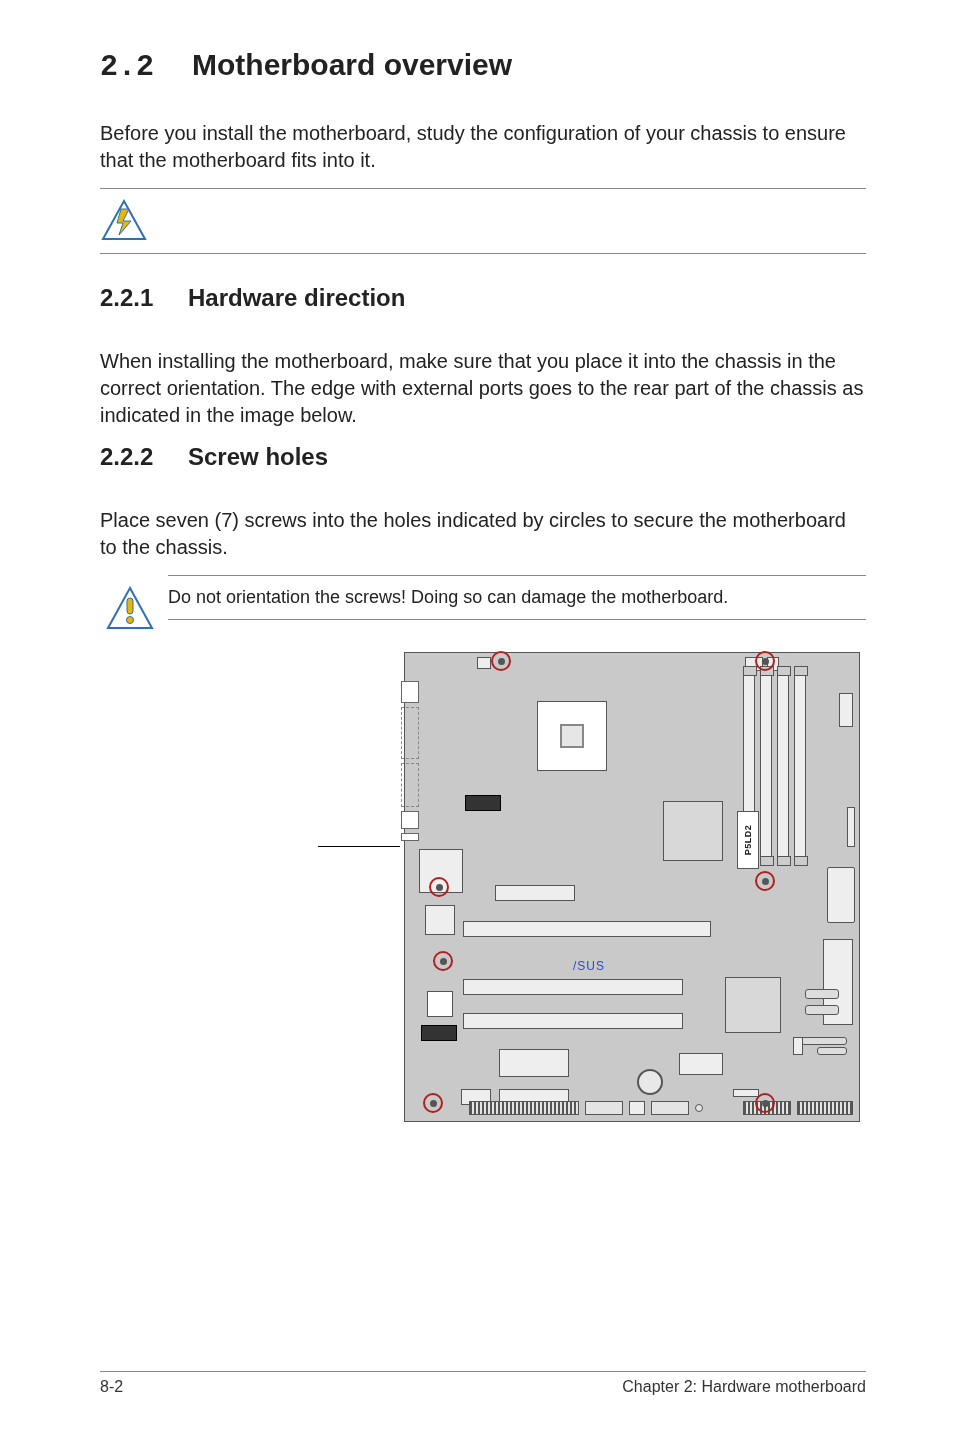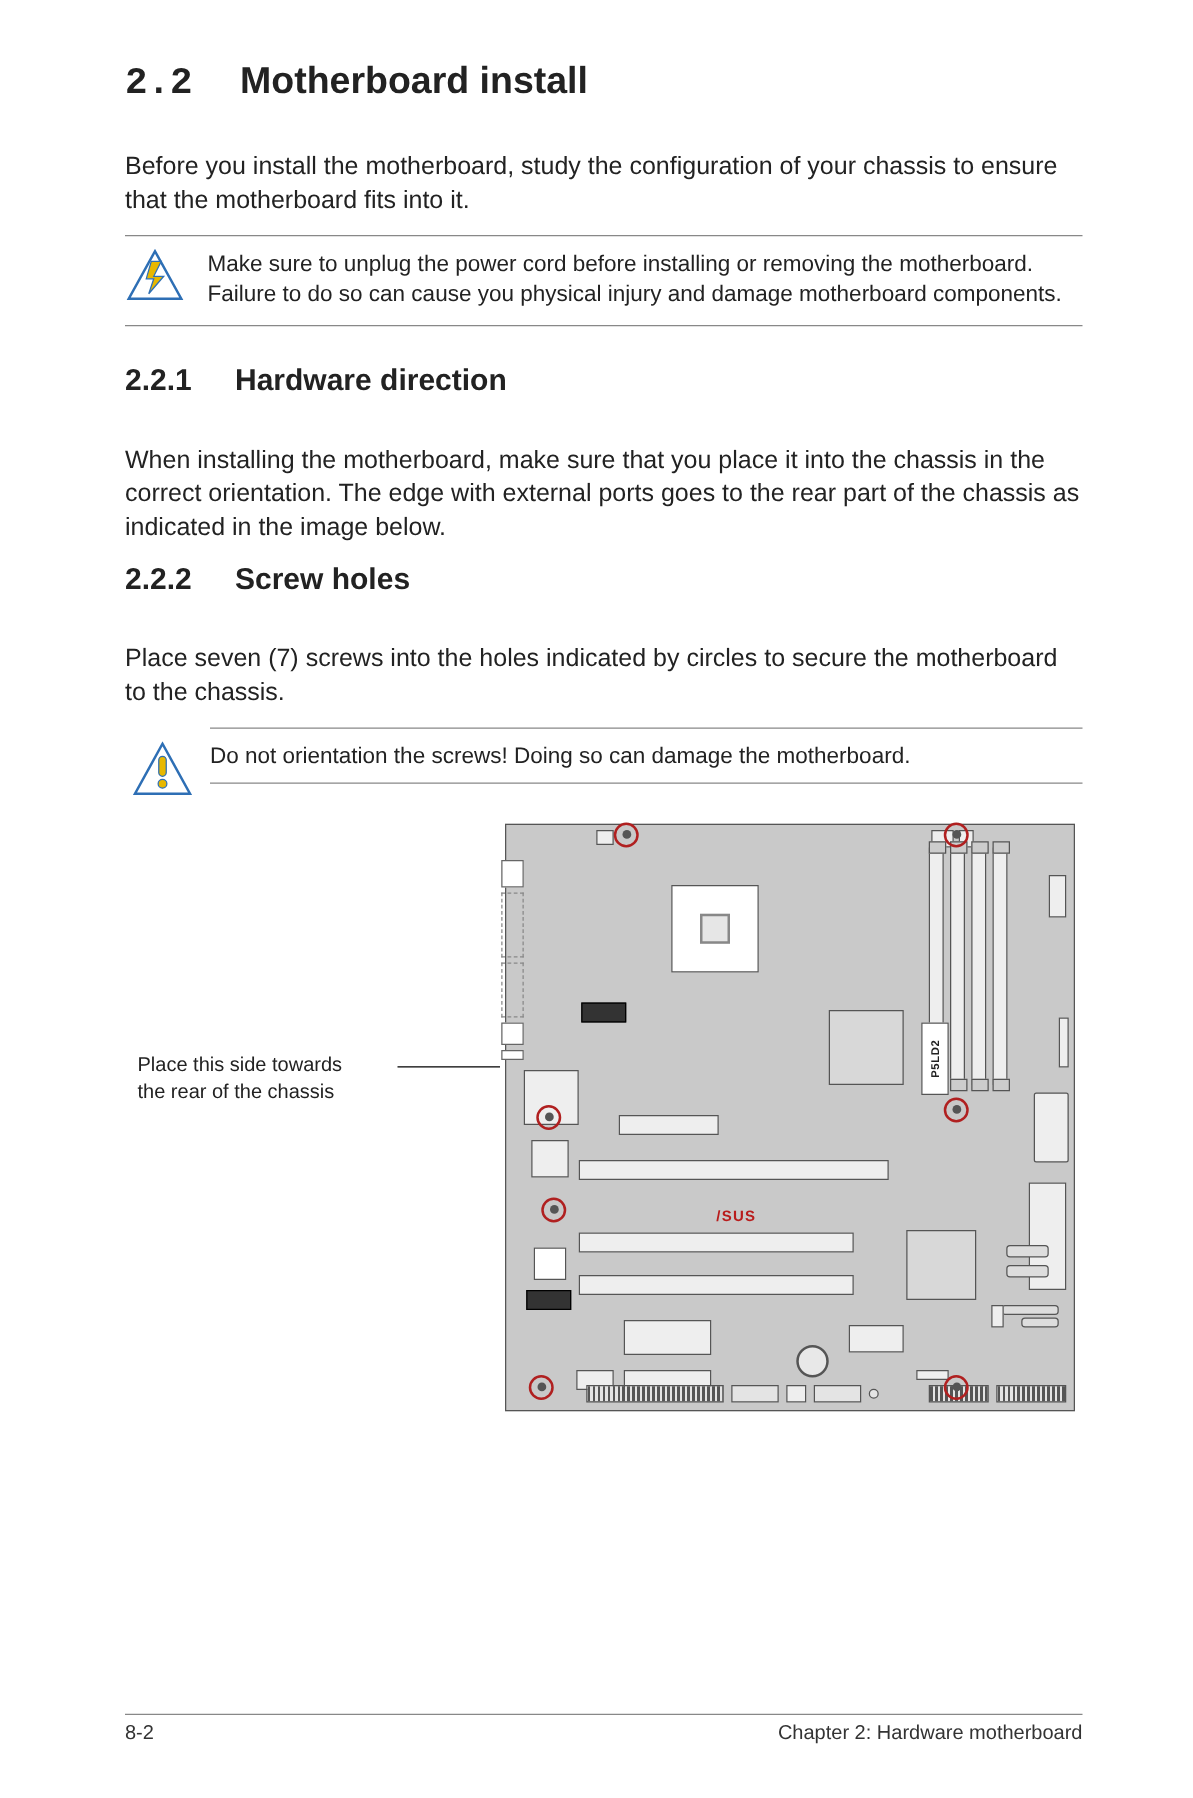--- a/index.html
+++ b/index.html
@@ -117,21 +117,21 @@
   .atx { position:absolute; right:6px; top:40px; width:14px; height:34px; background:#eee; border:1px solid #555;}
   .fdd { position:absolute; right:4px; top:214px; width:28px; height:56px; background:#eee; border:1px solid #555; border-radius:2px;}
   .ide { position:absolute; right:6px; top:286px; width:30px; height:86px; background:#eee; border:1px solid #555;}
   .pcie-long { position:absolute; height:16px; background:#eee; border:1px solid #555;}
   .pci-slot { position:absolute; height:16px; background:#eee; border:1px solid #555;}
   .chip-vert { position:absolute; left:332px; top:158px; width:22px; height:58px; background:#fff; border:1px solid #555; display:flex; align-items:center; justify-content:center;}
   .chip-vert span { transform: rotate(-90deg); font-size:9px; font-weight:700; letter-spacing:0.5px;}
   .sb { position:absolute; left:320px; top:324px; width:56px; height:56px; background:#d8d8d8; border:1px solid #555;}
   .sata { position:absolute; right:20px; width:34px; height:10px; background:#ddd; border:1px solid #555; border-radius:3px;}
   .lsmall { position:absolute; background:#eee; border:1px solid #555;}
-  .brand { position:absolute; left:168px; top:306px; font-size:12px; font-weight:700; letter-spacing:1px; color:#b91c1c;}
+  .brand { position:absolute; left:168px; top:306px; font-size:12px; font-weight:400; letter-spacing:1px; color:#1d4ed8;}
   .batt { position:absolute; left:232px; top:416px; width:26px; height:26px; border:2px solid #555; border-radius:50%; background:#e8e8e8;}
   .hdr-row { position:absolute; bottom:6px; left:64px; display:flex; gap:6px; align-items:center;}
   .hdr { height:14px; background:#e4e4e4; border:1px solid #555;}
   .hdr-dots { height:14px; background:repeating-linear-gradient(90deg,#555 0 2px,#e4e4e4 2px 4px); border:1px solid #555;}
   .tiny-dot { width:8px; height:8px; border:1px solid #555; border-radius:50%; background:#e4e4e4;}
   .bot-right { position:absolute; right:6px; bottom:6px; display:flex; gap:6px;}
   .brg { height:14px; border:1px solid #555; background:repeating-linear-gradient(90deg,#555 0 2px,#e4e4e4 2px 4px);}
   .mini { position:absolute; border:1px solid #555; background:#eee;}
   .p5-top { position:absolute; right:80px; top:4px; display:flex; gap:4px; align-items:center;}
   .p5-box { width:18px; height:14px; border:1px solid #555; background:#eee;}
@@ -149,33 +149,32 @@
     display: flex;
     justify-content: space-between;
     font-size: 16px;
     color: #333;
   }
 </style>
 </head>
 <body>
 
 <h1>
-  <span class="num">2.2</span><span>Motherboard install</span>
+  <span class="num">2.2</span><span>Motherboard overview</span>
 </h1>
 
 <p class="body-text">Before you install the motherboard, study the configuration of your chassis to ensure that the motherboard fits into it.</p>
 
 <div class="callout">
   <div class="icon-wrap">
     <svg width="46" height="42" viewBox="0 0 46 42">
       <polygon points="23,2 44,40 2,40" fill="none" stroke="#2e6fb5" stroke-width="2"></polygon>
       <polygon points="20,10 28,10 22,22 30,22 18,36 22,24 16,24" fill="#e8b800" stroke="#2e6fb5" stroke-width="1"></polygon>
     </svg>
   </div>
-  <div class="callout-text">Make sure to unplug the power cord before installing or removing the motherboard. Failure to do so can cause you physical injury and damage motherboard components.</div>
 </div>
 
 <h2>
   <span class="subnum">2.2.1</span><span>Hardware direction</span>
 </h2>
 <p class="body-text">When installing the motherboard, make sure that you place it into the chassis in the correct orientation. The edge with external ports goes to the rear part of the chassis as indicated in the image below.</p>
 
 <h2>
   <span class="subnum">2.2.2</span><span>Screw holes</span>
 </h2>
@@ -184,24 +183,20 @@
 <div class="callout-narrow">Do not orientation the screws! Doing so can damage the motherboard.</div>
 <div class="caution-icon-wrap" style="margin-left:6px; margin-top:-56px; margin-bottom:18px;">
   <svg width="48" height="44" viewBox="0 0 48 44">
     <polygon points="24,2 46,42 2,42" fill="none" stroke="#2e6fb5" stroke-width="2"></polygon>
     <rect x="21" y="12" width="6" height="16" rx="3" fill="#e8b800" stroke="#2e6fb5" stroke-width="1"></rect>
     <circle cx="24" cy="34" r="3.5" fill="#e8b800" stroke="#2e6fb5" stroke-width="1"></circle>
   </svg>
 </div>
 
 <div class="figure-area">
-  <div class="side-label">
-    <span>Place this side towards</span><br>
-    <span>the rear of the chassis</span>
-  </div>
   <div class="leader"></div>
 
   <div class="board">
 
     <div class="p5-top">
       <div class="p5-box"></div>
       <div class="p5-box" style="width:12px;"></div>
     </div>
     <div class="mini" style="left:72px; top:4px; width:14px; height:12px;"></div>
 

